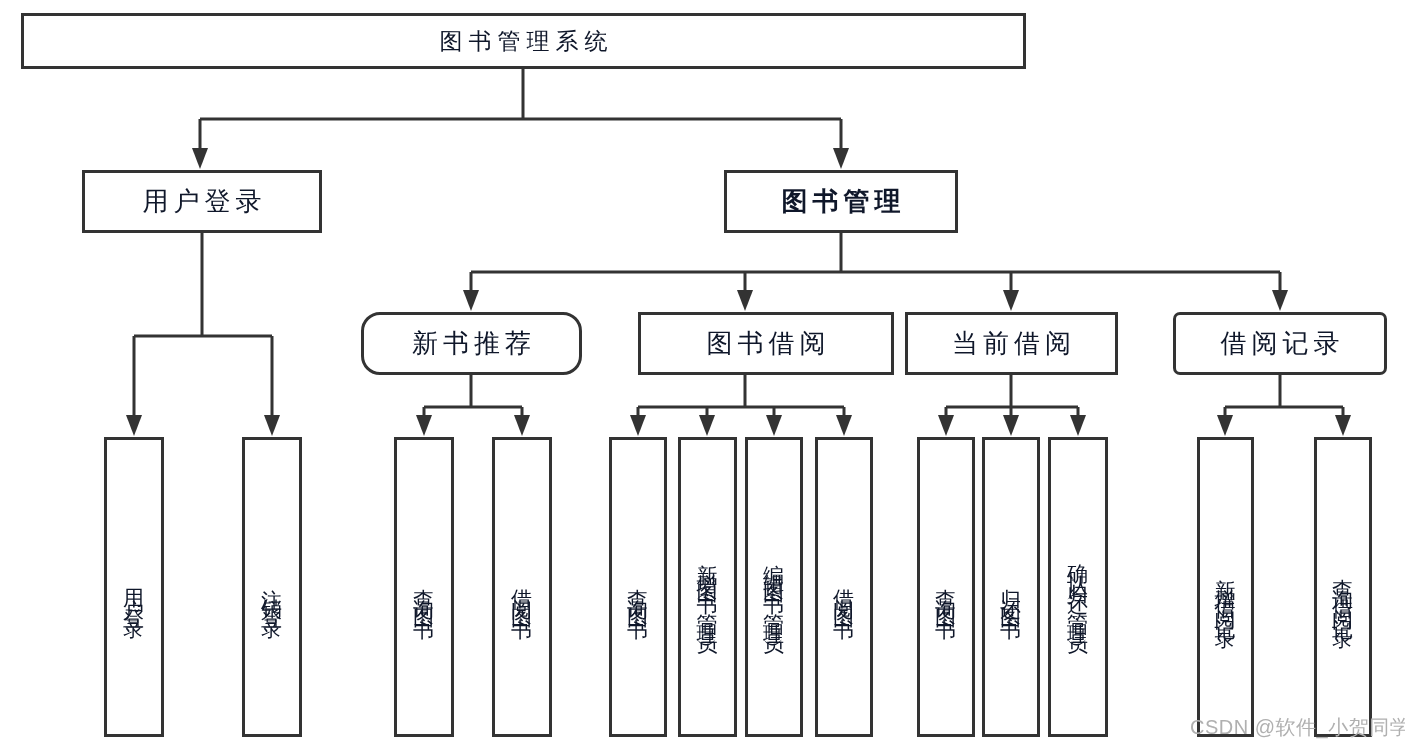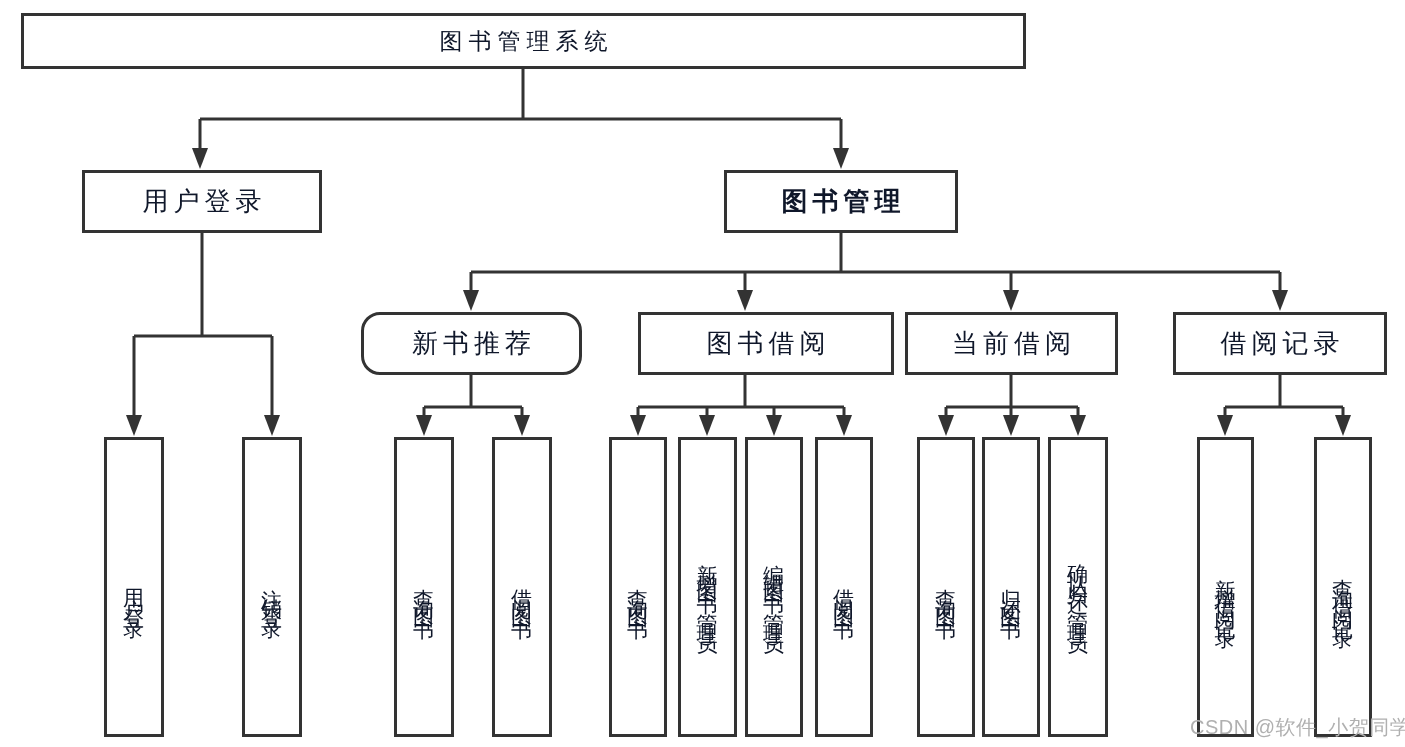--- a/index.html
+++ b/index.html
@@ -76,21 +76,21 @@
 
   <div class="node" style="left:361px;top:312px;width:221px;height:63px;border-radius:19px;">
     <span class="hlabel">新书推荐</span>
   </div>
   <div class="node" style="left:638px;top:312px;width:256px;height:63px;">
     <span class="hlabel">图书借阅</span>
   </div>
   <div class="node" style="left:905px;top:312px;width:213px;height:63px;">
     <span class="hlabel">当前借阅</span>
   </div>
-  <div class="node" style="left:1173px;top:312px;width:214px;height:63px;">
+  <div class="node" style="left:1173px;top:312px;width:214px;height:63px;border-radius:7px;">
     <span class="hlabel">借阅记录</span>
   </div>
 
   <div class="vnode" style="left:104px;top:437px;width:60px;height:300px;">
     <span class="vlabel">用户登录</span>
   </div>
   <div class="vnode" style="left:242px;top:437px;width:60px;height:300px;">
     <span class="vlabel">注销登录</span>
   </div>
 

